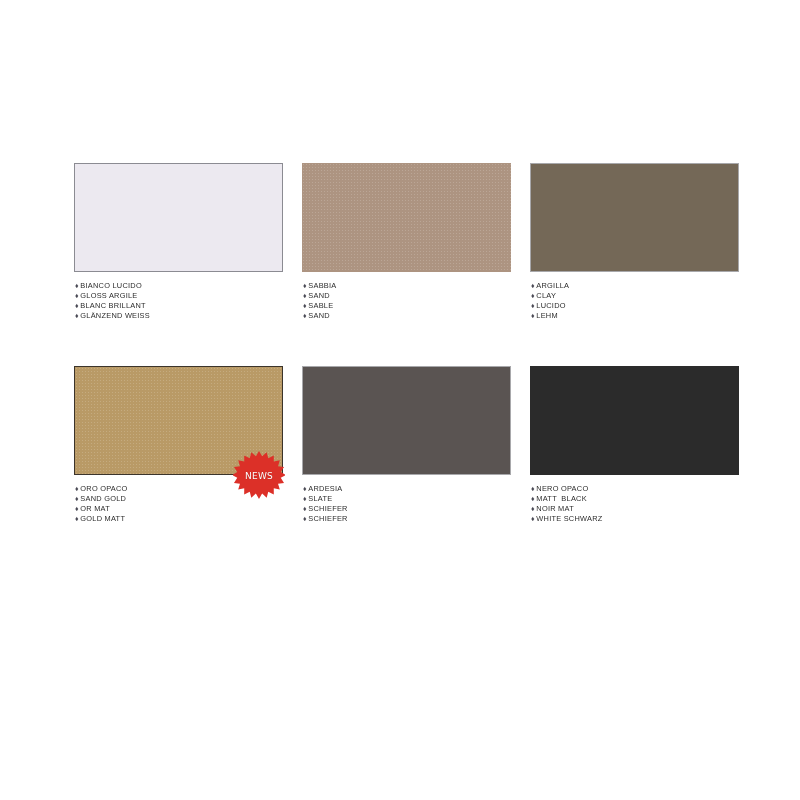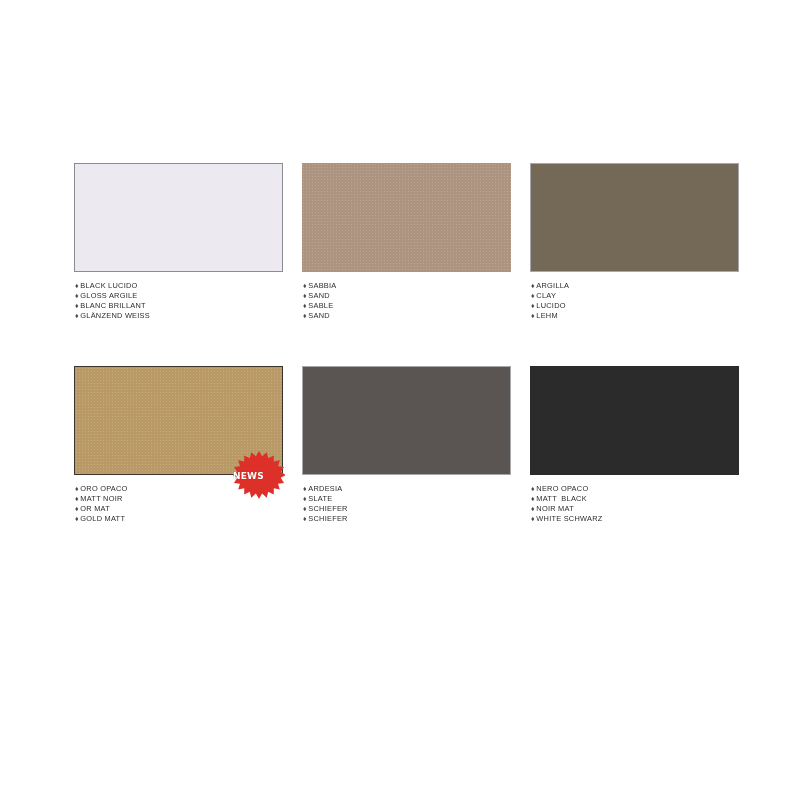--- a/index.html
+++ b/index.html
@@ -103,43 +103,43 @@
     z-index: 5;
     left: 159px;
     top: 84px;
   }
   .badge svg { display: block; width: 100%; height: 100%; }
   .badge-text {
     position: absolute;
     left: 0; right: 0;
     top: 50%;
     transform: translateY(-50%);
-    text-align: left;
+    text-align: center;
     color: #ffffff;
     font-family: "DejaVu Sans", sans-serif;
-    font-weight: bold;
+    font-weight: normal;
     font-size: 9px;
     letter-spacing: 0.2px;
     text-shadow: 0 0 1px rgba(120,20,18,0.6);
   }
 </style>
 </head>
 <body>
 
 <div id="sheet" style="background: rgb(255, 255, 255);">
   <div class="swatch-grid">
 
     <div class="swatch-row">
 
       <div class="swatch-cell">
         <div class="chip border-light" style="background: rgb(236, 233, 240); border-color: rgb(139, 139, 146);">
           <div class="sheen"></div>
         </div>
         <div class="labels">
-          <span class="label-line"><span class="bullet">♦</span><span>BLACK LUCIDO</span></span>
+          <span class="label-line"><span class="bullet">♦</span><span>BIANCO LUCIDO</span></span>
           <span class="label-line"><span class="bullet">♦</span><span>GLOSS ARGILE</span></span>
           <span class="label-line"><span class="bullet">♦</span><span>BLANC BRILLANT</span></span>
           <span class="label-line"><span class="bullet">♦</span><span>GLÄNZEND WEISS</span></span>
         </div>
       </div>
 
       <div class="swatch-cell">
         <div class="chip border-none" style="background: rgb(173, 148, 129);">
           <div class="grain"></div>
         </div>
@@ -181,21 +181,21 @@
               98.1,32.5 91.8,42.5 102,48 91.8,53.5 98.1,63.5 86.6,64.8 90.0,76.1 78.4,73.7
               78.5,85.5 67.8,80.3 64.8,91.7 56.0,83.8 50,94 44.0,83.8 35.2,91.7 32.2,80.3
               21.5,85.5 21.6,73.7 10.0,76.1 13.4,64.8 1.9,63.5 8.2,53.5 -2,48 8.2,42.5
               1.9,32.5 13.4,31.2 10.0,19.9 21.6,22.3 21.5,10.5 32.2,15.7 35.2,4.3 44.0,12.2"></polygon>
           </svg>
           <div class="badge-text">NEWS</div>
         </div>
 
         <div class="labels">
           <span class="label-line"><span class="bullet">♦</span><span>ORO OPACO</span></span>
-          <span class="label-line"><span class="bullet">♦</span><span>MATT NOIR</span></span>
+          <span class="label-line"><span class="bullet">♦</span><span>SAND GOLD</span></span>
           <span class="label-line"><span class="bullet">♦</span><span>OR MAT</span></span>
           <span class="label-line"><span class="bullet">♦</span><span>GOLD MATT</span></span>
         </div>
       </div>
 
       <div class="swatch-cell">
         <div class="chip border-mid" style="background: rgb(90, 84, 82); border-color: rgb(168, 168, 171);">
           <div class="sheen"></div>
         </div>
         <div class="labels">

